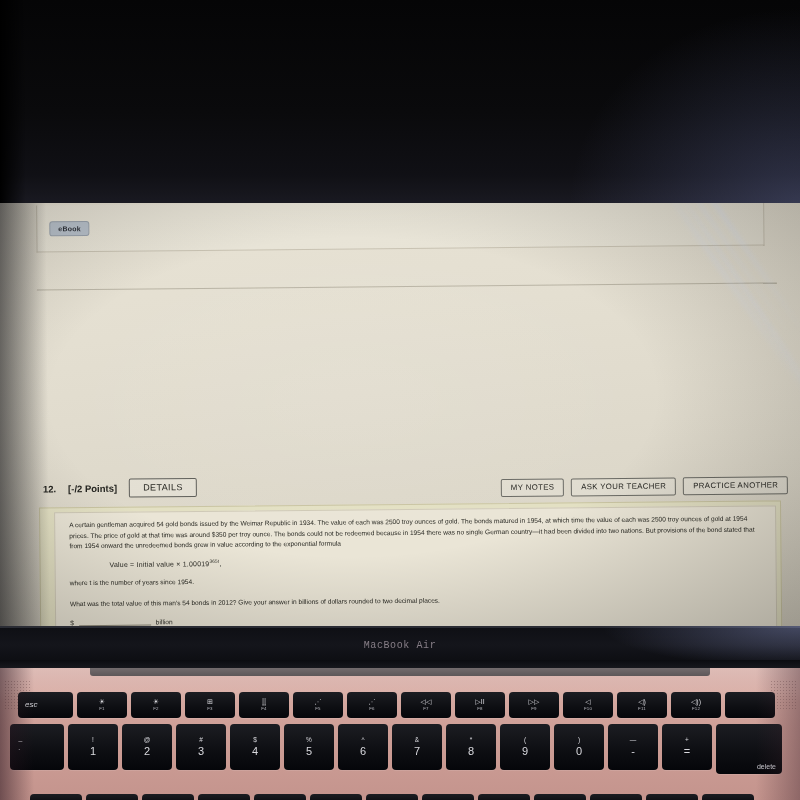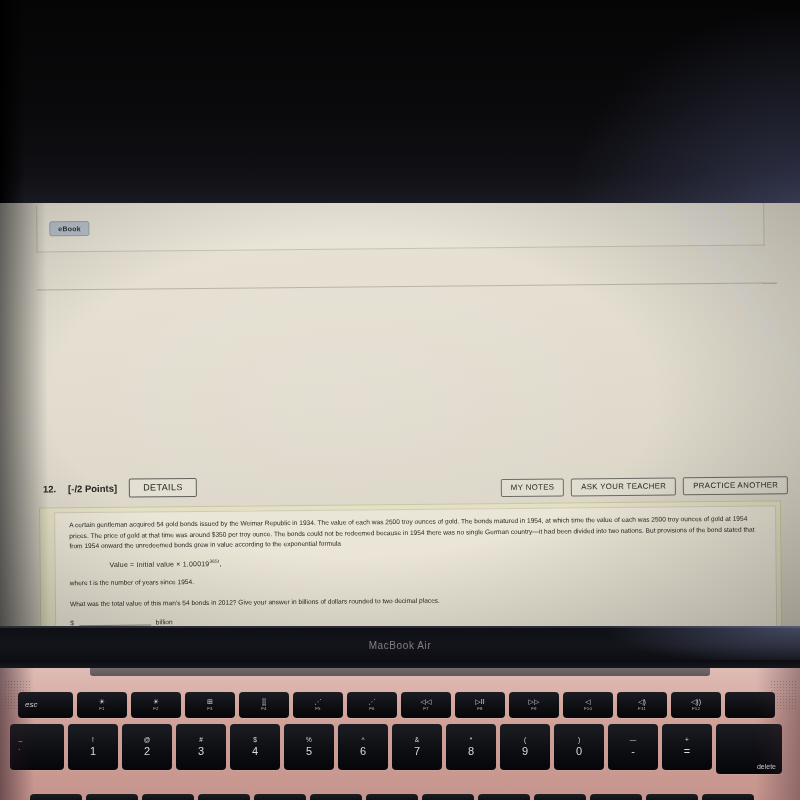--- a/index.html
+++ b/index.html
@@ -105,20 +105,21 @@
   }
   .saved-inner{
     position:absolute;left:14px;top:4px;right:4px;bottom:17px;
     background:#eae5d6;border:1px solid #cfc9b6;
   }
 
   
   .bezel{
     position:absolute;left:0;top:626px;width:800px;height:42px;
     background:linear-gradient(180deg,#0e0f14 0%,#14151b 45%,#0a0b0f 100%);
+    font-family:Liberation Mono, monospace;
   }
   .bezel-top-edge{position:absolute;left:0;top:0;width:100%;height:2px;background:#2a2c34;}
   .mb-logo{
     position:absolute;left:0;right:0;top:14px;text-align:center;
     color:#9a9099;font-size:10px;letter-spacing:.6px;opacity:.85;
   }
   .bezel-glow{
     position:absolute;right:0;top:0;width:200px;height:42px;
     background:radial-gradient(ellipse at 100% 0%, rgba(150,160,215,.40), rgba(0,0,0,0) 70%);
   }

